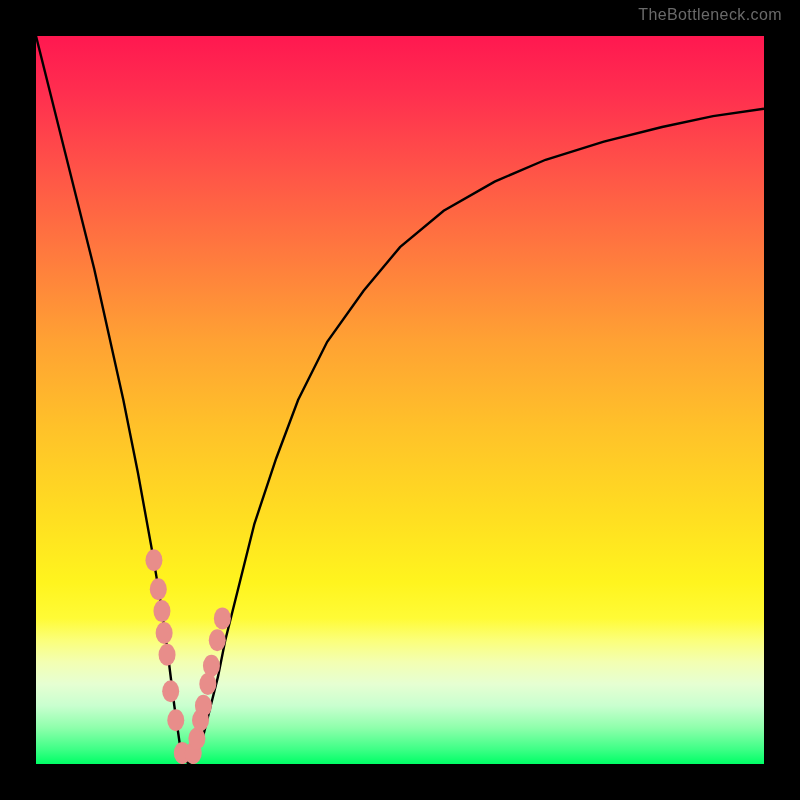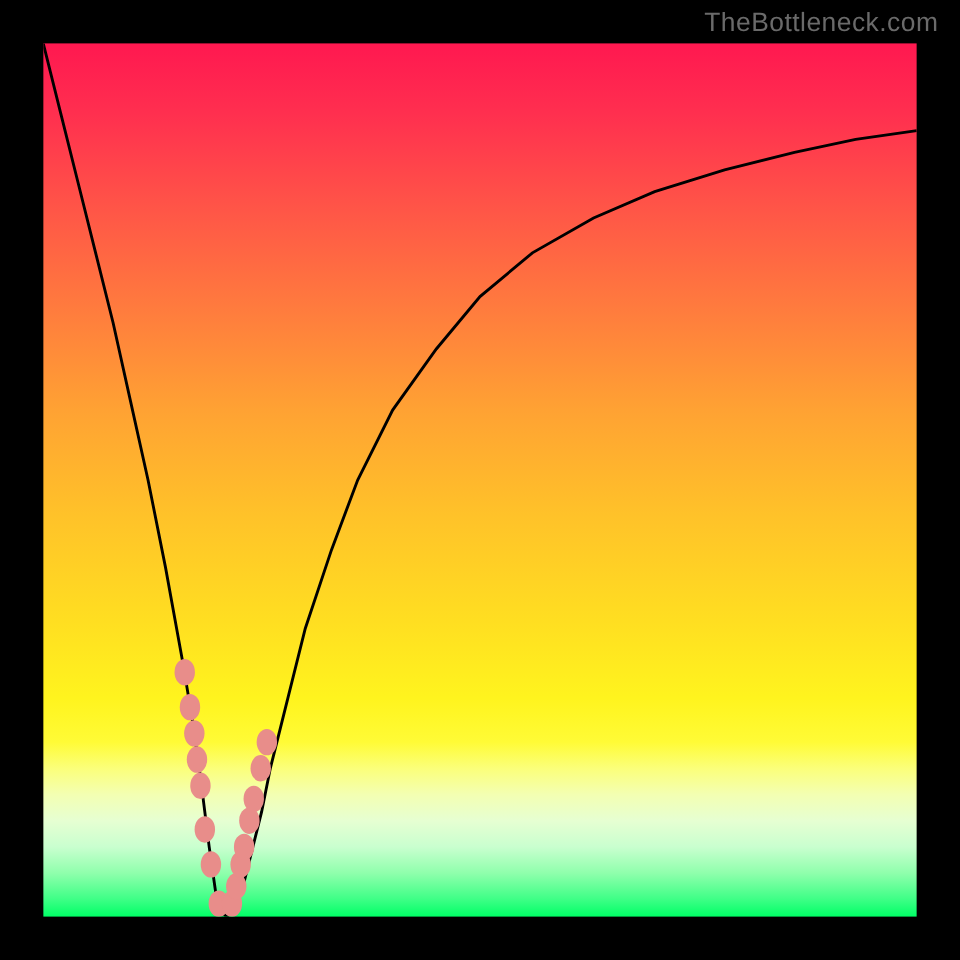--- a/index.html
+++ b/index.html
@@ -49,21 +49,21 @@
       #8fffac 95%,
       #3eff86 98%,
       #00ff66 100%
     );
   }
   .watermark {
     position: absolute;
     top: 6px;
     right: 18px;
     color: #6a6a6a;
-    font-size: 22px;
+    font-size: 16px;
     letter-spacing: 0.4px;
     font-weight: 500;
     user-select: none;
   }
   svg.curves {
     position: absolute;
     inset: 0;
   }
   .curve {
     fill: none;

